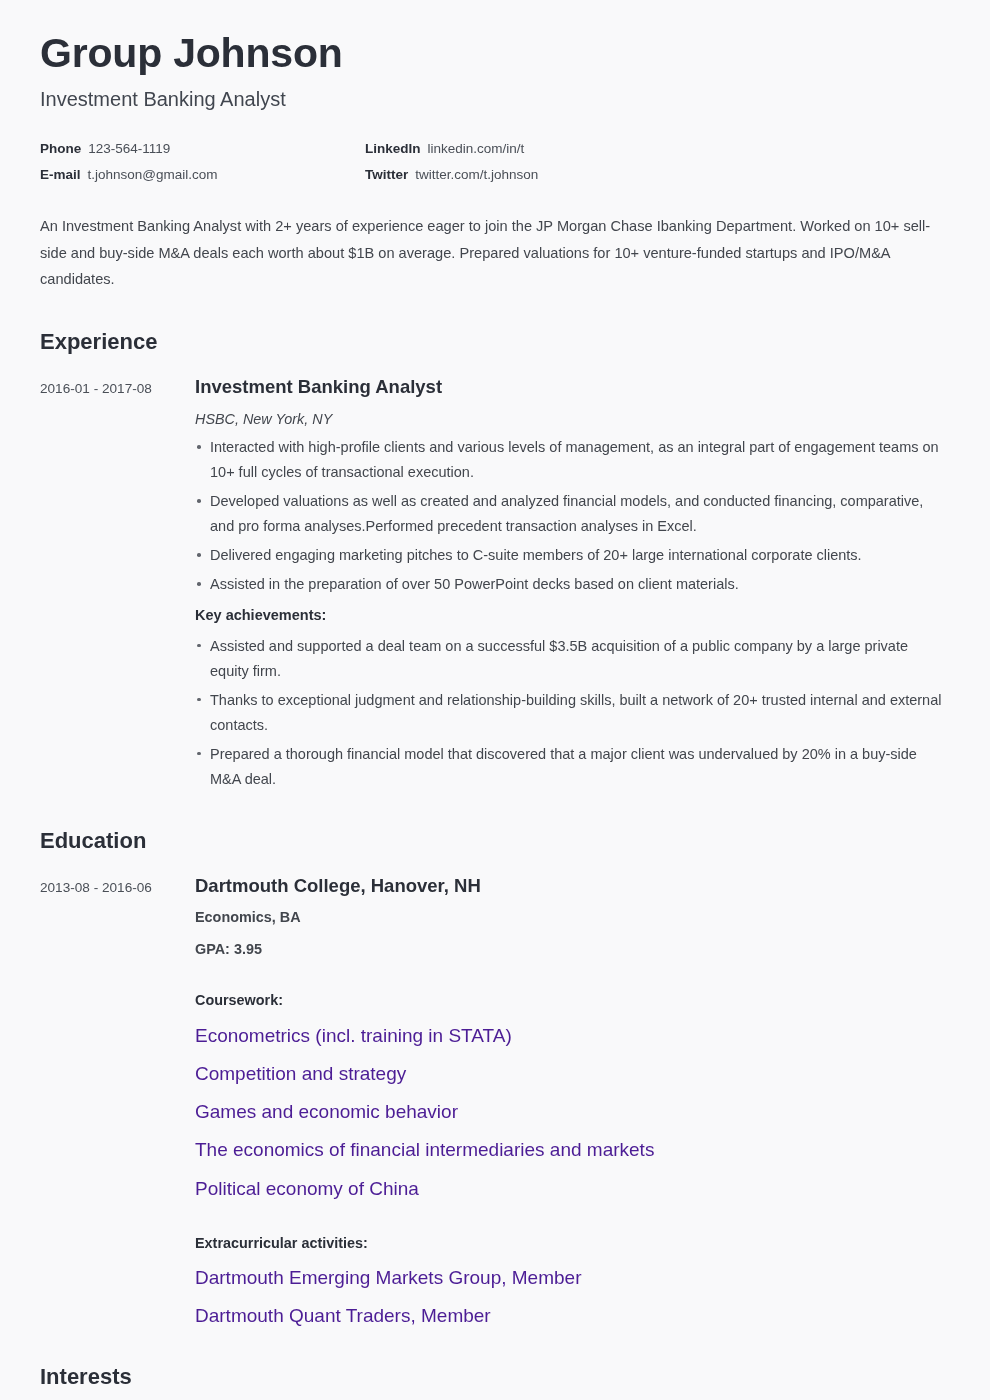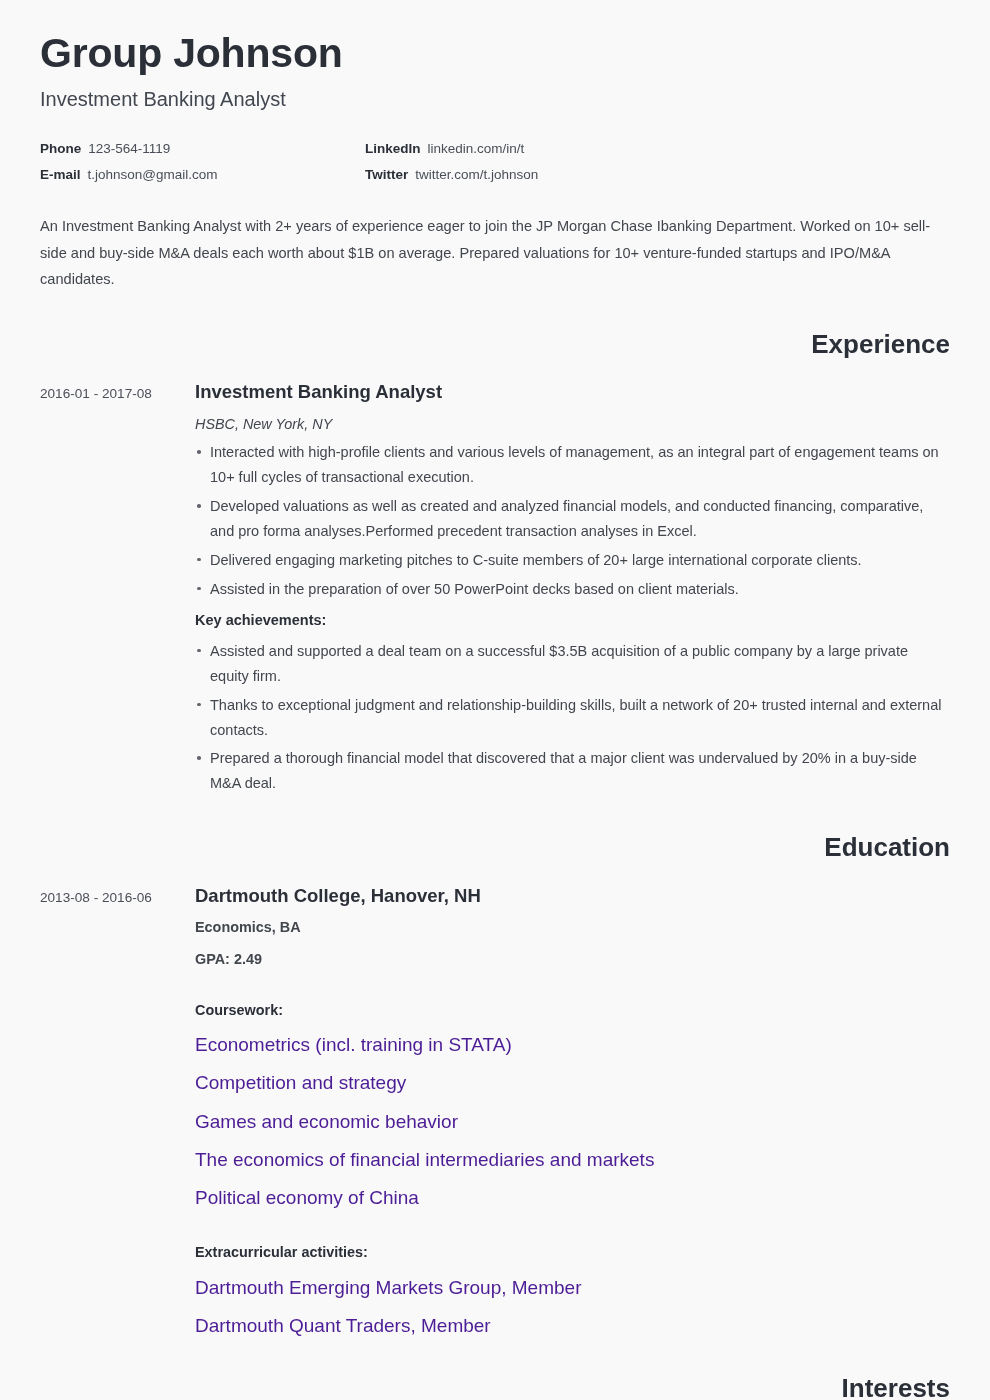--- a/index.html
+++ b/index.html
@@ -80,26 +80,25 @@
     color: #42464d;
     max-width: 912px;
     text-align: left;
   }
 
   
   .section {
     margin-top: 36px;
   }
   .section-heading {
-    font-size: 26px;
+    font-size: 22px;
     font-weight: bold;
     color: #2b2f38;
     margin: 0 0 20px 0;
     line-height: 1.2;
-    text-align: right;
   }
   .entry {
     display: flex;
     align-items: flex-start;
   }
   .entry-date {
     width: 155px;
     flex: 0 0 155px;
     font-size: 13.6px;
     color: #4a4f57;
@@ -272,21 +271,21 @@
   </div>
 
   <div class="section">
     <h3 class="section-heading">Education</h3>
 
     <div class="entry">
       <div class="entry-date">2013-08 - 2016-06</div>
       <div class="entry-body">
         <div class="entry-title">Dartmouth College, Hanover, NH</div>
         <div class="edu-line">Economics, BA</div>
-        <div class="edu-line">GPA: 2.49</div>
+        <div class="edu-line">GPA: 3.95</div>
 
         <div class="edu-gap"></div>
 
         <div class="edu-group-label">Coursework:</div>
         <ul class="edu-list">
           <li>Econometrics (incl. training in STATA)</li>
           <li>Competition and strategy</li>
           <li>Games and economic behavior</li>
           <li>The economics of financial intermediaries and markets</li>
           <li>Political economy of China</li>

